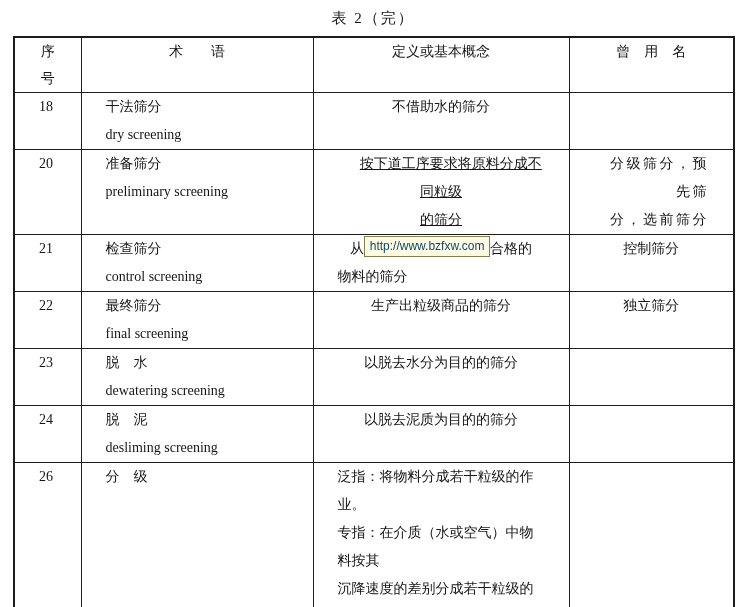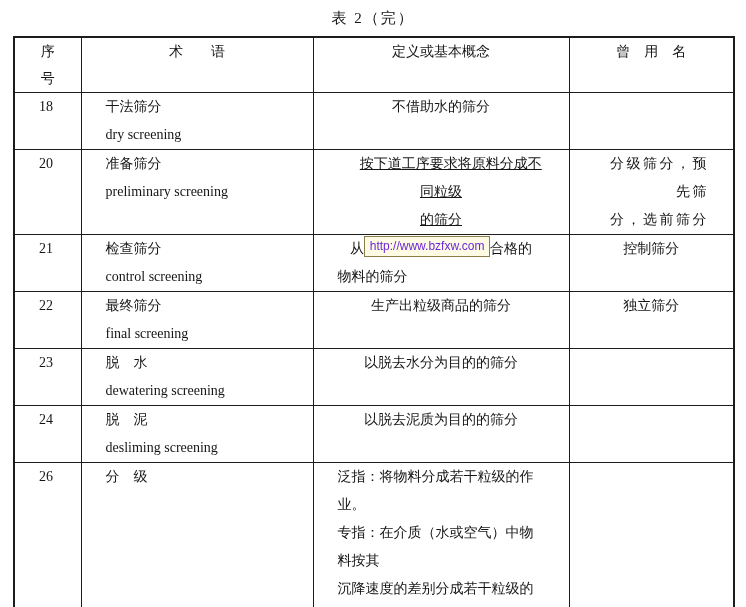--- a/index.html
+++ b/index.html
@@ -61,21 +61,21 @@
     height: 19px;
     line-height: 18px;
     background: #fdfbe4;
     border: 1px solid #8b7d4a;
     font-family: "Liberation Sans", sans-serif;
     font-size: 12px;
     letter-spacing: 0;
     text-align: center;
     text-indent: 0;
     vertical-align: -4px;
-    color: #6d28d9;
+    color: #0c4a6e;
     overflow: hidden;
     white-space: nowrap;
   }
 </style>
 </head>
 <body>
 
 <div class="page-title">表 2（完）</div>
 
 <table class="term-table">

